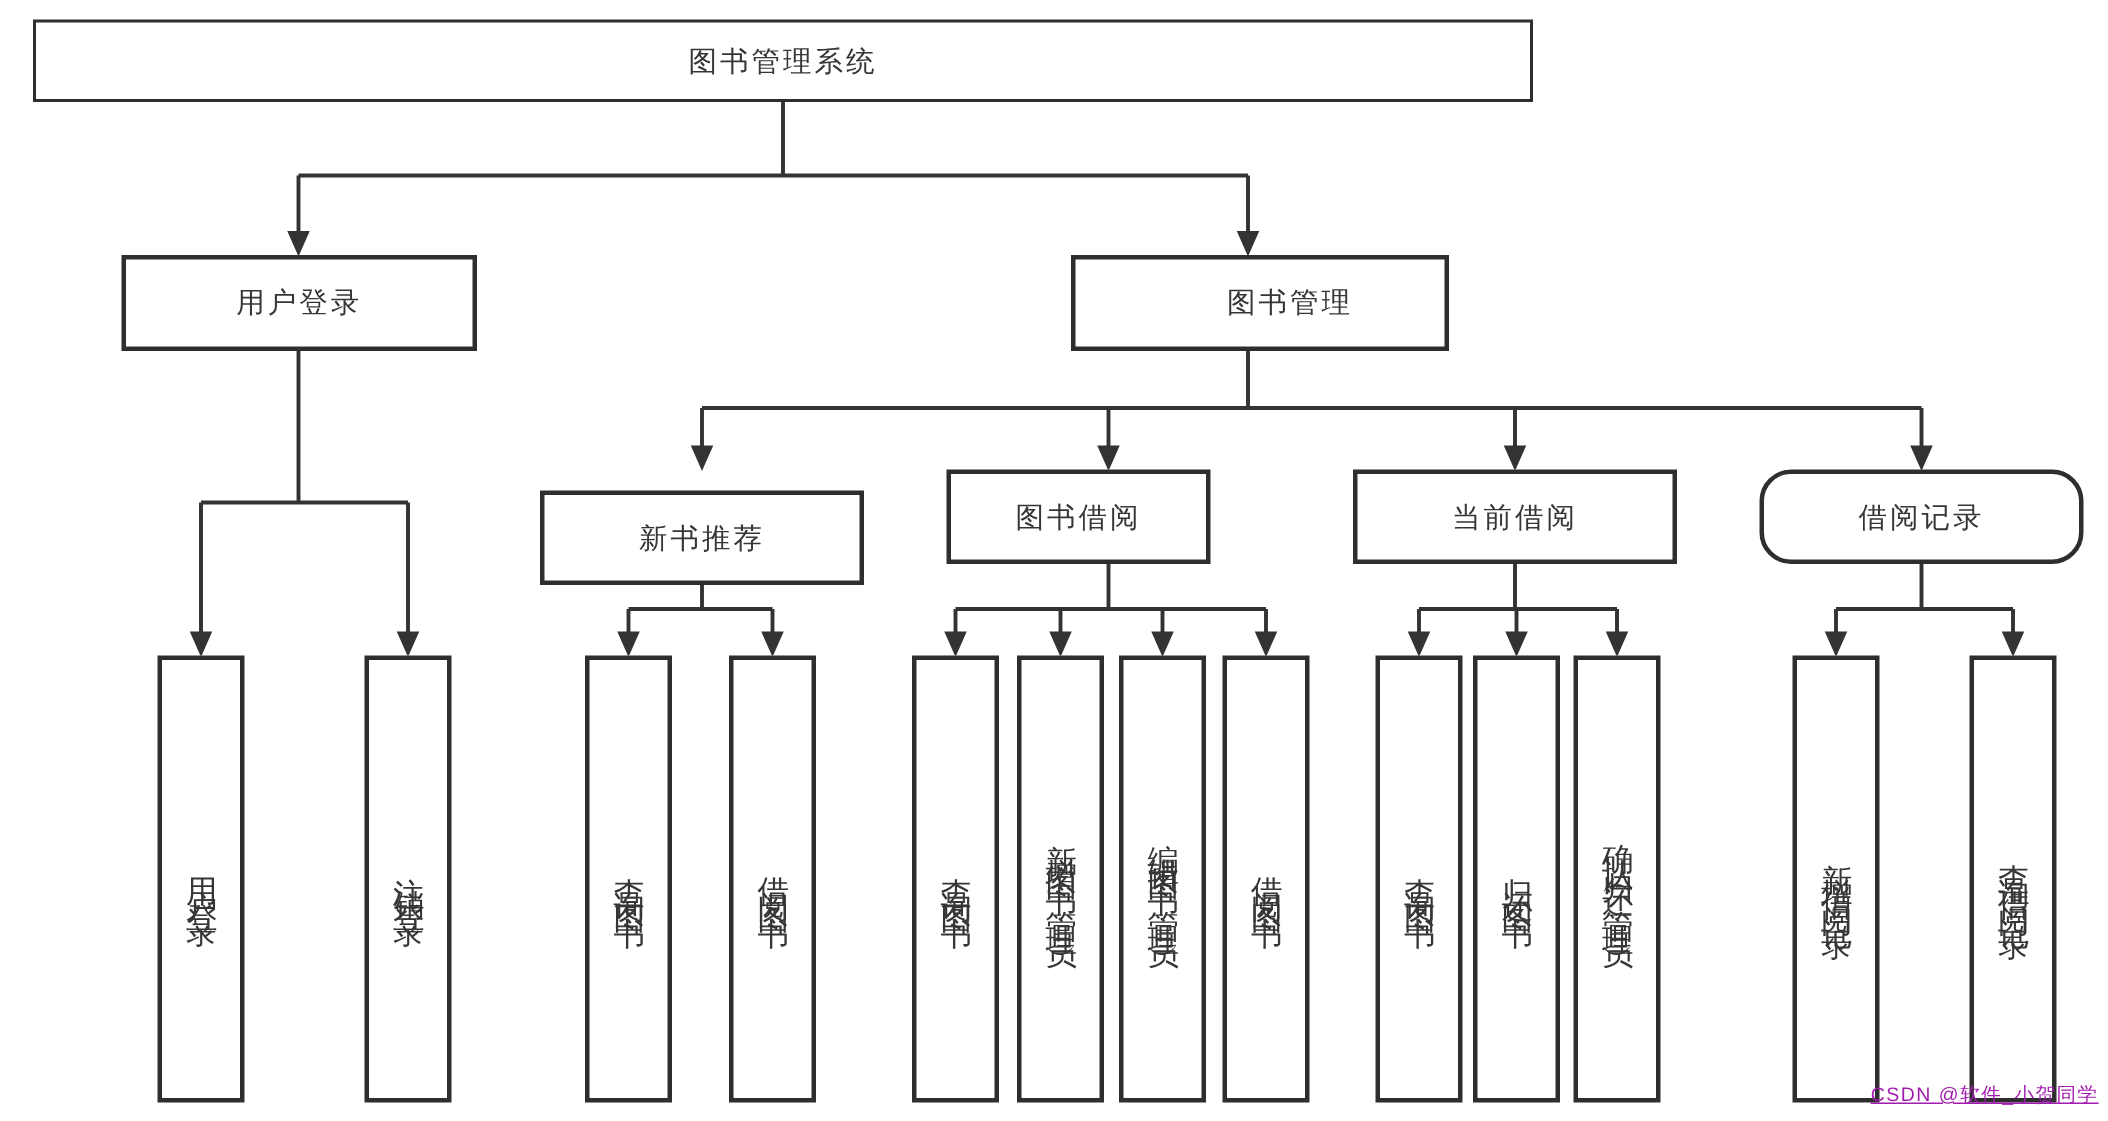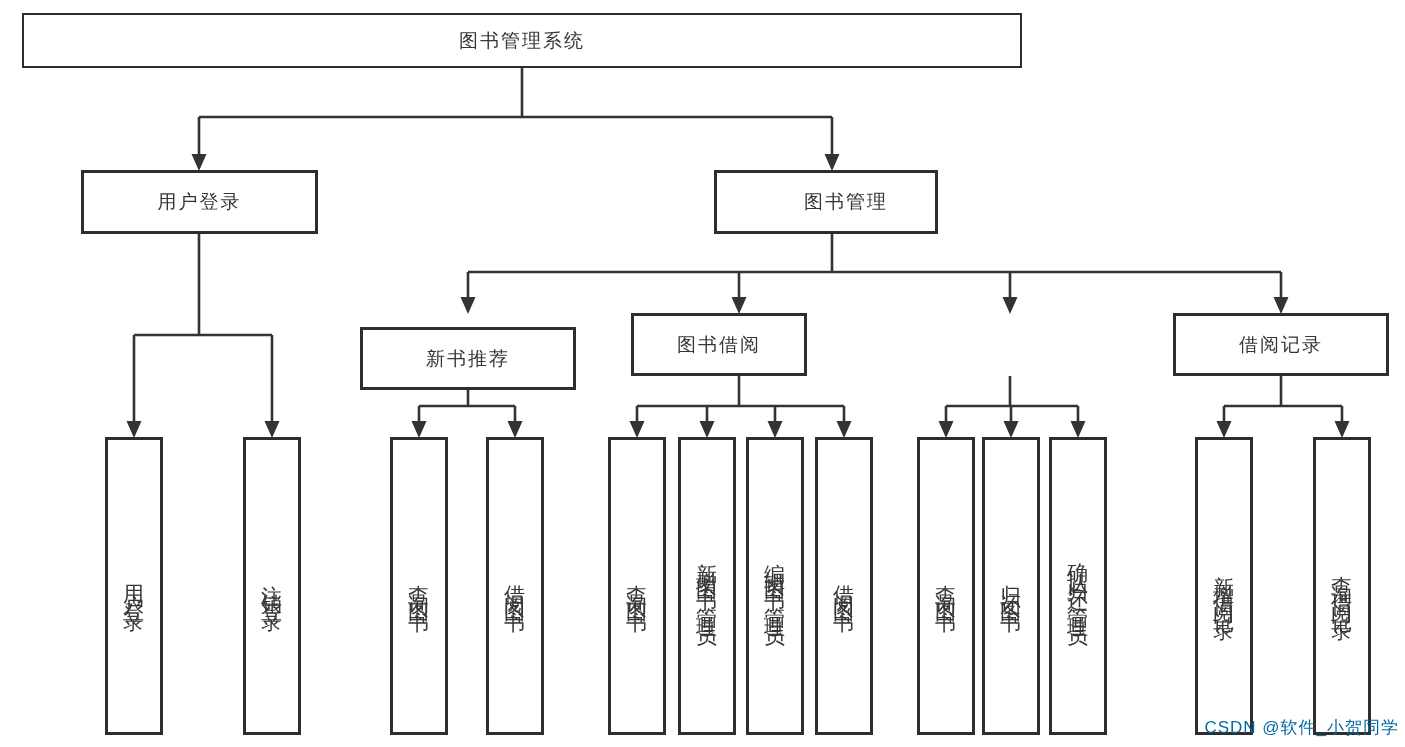--- a/index.html
+++ b/index.html
@@ -16,21 +16,21 @@
     display:flex;align-items:center;justify-content:center;text-align:center;
   }
   .box.root{border-width:2px;}
   .hlbl{font-size:19px;letter-spacing:2px;font-weight:500;white-space:nowrap;}
   .v .vlbl{
     writing-mode:vertical-rl;text-orientation:mixed;
     font-size:21px;letter-spacing:9px;font-weight:500;line-height:1;
   }
   .watermark{
     position:absolute;right:6px;bottom:8px;z-index:2;
-    font-size:17px;color:#0369a1;letter-spacing:1px;white-space:nowrap;
+    font-size:13px;color:#a21caf;letter-spacing:1px;white-space:nowrap;text-decoration:underline;
   }
 </style>
 </head>
 <body>
 
 <div class="canvas">
 
   <svg class="wires" width="1405" height="747" viewBox="0 0 1405 747">
     <path class="line" d="
       M522 68 V117
@@ -88,31 +88,34 @@
       M1334.5 421 L1349.5 421 L1342 438 Z"></path>
   </svg>
 
   <div class="box root" style="left:22px;top:13px;width:1000px;height:55px;">
     <span class="hlbl">图书管理系统</span>
   </div>
 
   <div class="box" style="left:81px;top:170px;width:237px;height:64px;">
     <span class="hlbl">用户登录</span>
   </div>
-  <div class="box" style="left:714px;top:170px;width:224px;height:64px;padding-left:40px;">
+  <div class="box" style="left:714px;top:170px;width:252px;height:64px;padding-left:40px;">
     <span class="hlbl">图书管理</span>
   </div>
 
   <div class="box" style="left:360px;top:327px;width:216px;height:63px;">
     <span class="hlbl">新书推荐</span>
   </div>
   <div class="box" style="left:631px;top:313px;width:176px;height:63px;">
     <span class="hlbl">图书借阅</span>
   </div>
-  <div class="box" style="left:1173px;top:313px;width:216px;height:63px;">
+  <div class="box" style="left:902px;top:313px;width:216px;height:63px;">
+    <span class="hlbl">当前借阅</span>
+  </div>
+  <div class="box" style="left:1173px;top:313px;width:216px;height:63px;border-radius:21px;">
     <span class="hlbl">借阅记录</span>
   </div>
 
   <div class="box v" style="left:105px;top:437px;width:58px;height:298px;">
     <span class="vlbl">用户登录</span>
   </div>
   <div class="box v" style="left:243px;top:437px;width:58px;height:298px;">
     <span class="vlbl">注销登录</span>
   </div>
 

